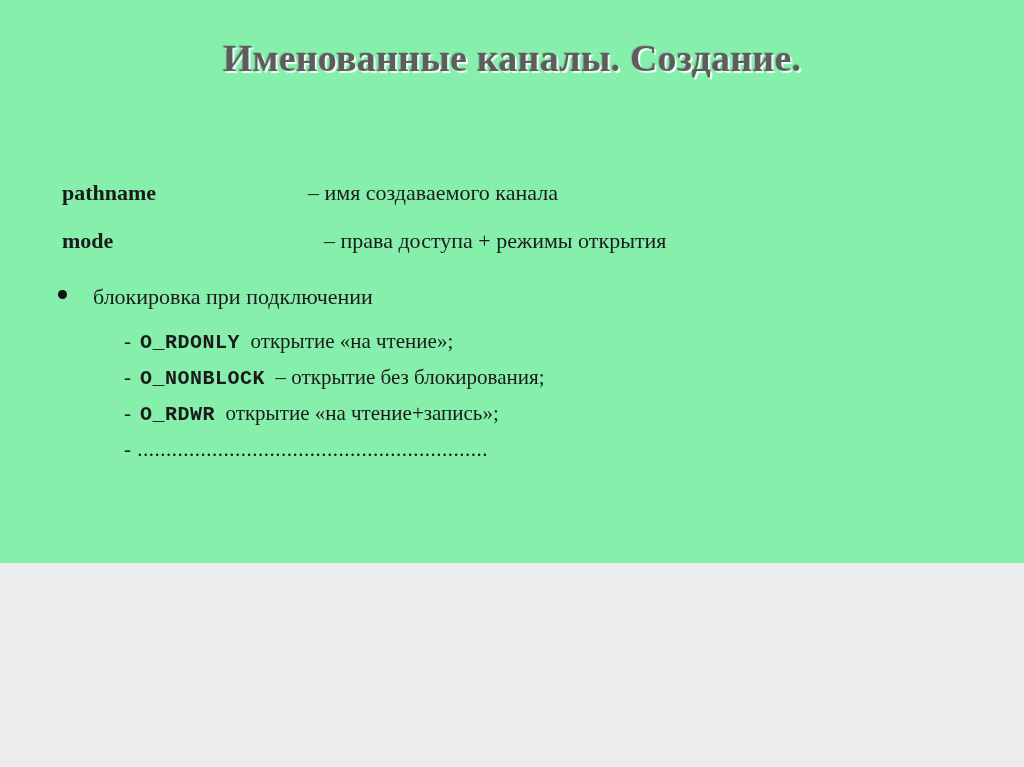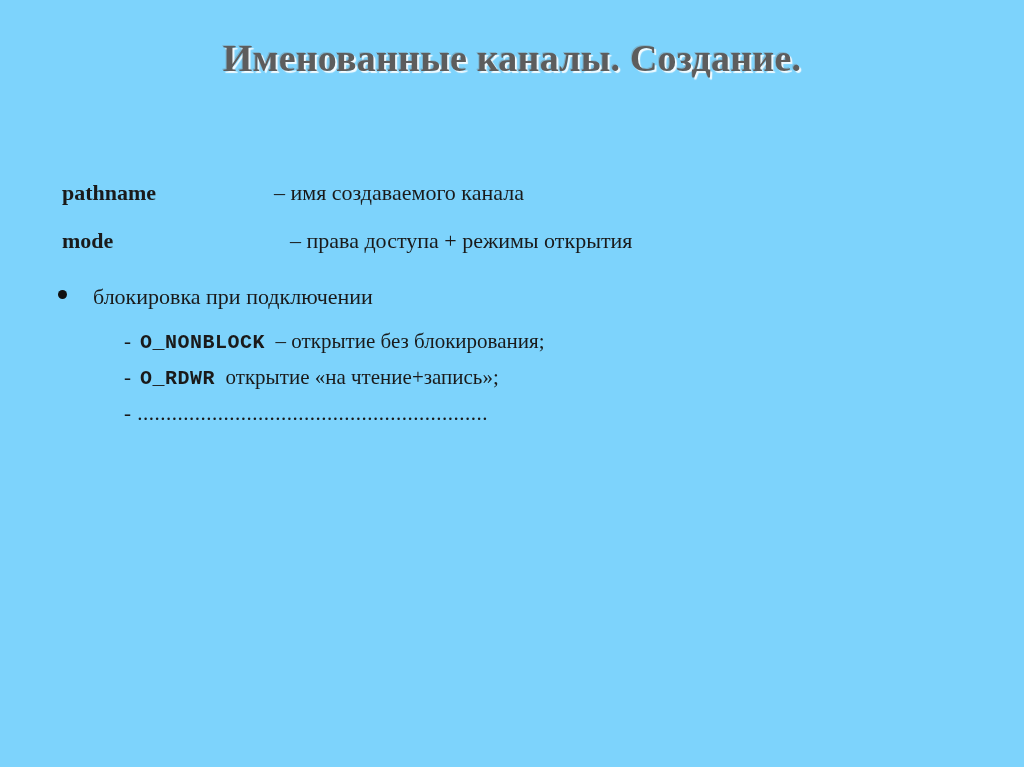--- a/index.html
+++ b/index.html
@@ -10,23 +10,23 @@
     width: 1024px;
     height: 767px;
     background: #ececec;
     font-family: "Liberation Serif", serif;
     color: #1a1a1a;
     overflow: hidden;
   }
   .slide {
     position: relative;
     width: 1024px;
-    height: 767px;
+    height: 563px;
     box-sizing: border-box;
-    background: #7dd3fc;
+    background: #86efac;
   }
   .slide-title {
     position: absolute;
     left: 0;
     top: 34px;
     width: 1024px;
     text-align: center;
     font-family: "Liberation Serif", serif;
     font-weight: bold;
     font-size: 38px;
@@ -48,20 +48,21 @@
     color: #111;
     white-space: nowrap;
   }
   .param-row {
     display: flex;
     align-items: baseline;
     padding-left: 62px;
     margin-top: 18px;
     font-size: 22px;
     line-height: 30px;
+    gap: 34px;
   }
   .param-name {
     font-weight: bold;
     min-width: 0;
     white-space: nowrap;
   }
   .param-name.pathname { width: 212px; }
   .param-name.mode { width: 228px; }
   .param-desc {
     white-space: nowrap;
@@ -142,20 +143,23 @@
     <div class="bullets">
 
       <div class="bullet-item">
         <span class="bullet-dot"></span>
         <span class="bullet-text">блокировка при подключении</span>
       </div>
 
 
       <div class="flags">
 
+        <div class="flag-line">
+          <span class="flag-dash">-</span><span class="flag-code">O_RDONLY</span>&nbsp;&nbsp;<span class="flag-desc">открытие «на чтение»;</span>
+        </div>
 
         <div class="flag-line">
           <span class="flag-dash">-</span><span class="flag-code">O_NONBLOCK</span>&nbsp;&nbsp;<span class="flag-desc">– открытие без блокирования;</span>
         </div>
 
         <div class="flag-line">
           <span class="flag-dash">-</span><span class="flag-code">O_RDWR</span>&nbsp;&nbsp;<span class="flag-desc">открытие «на чтение+запись»;</span>
         </div>
 
         <div class="dots-line">- .............................................................</div>

